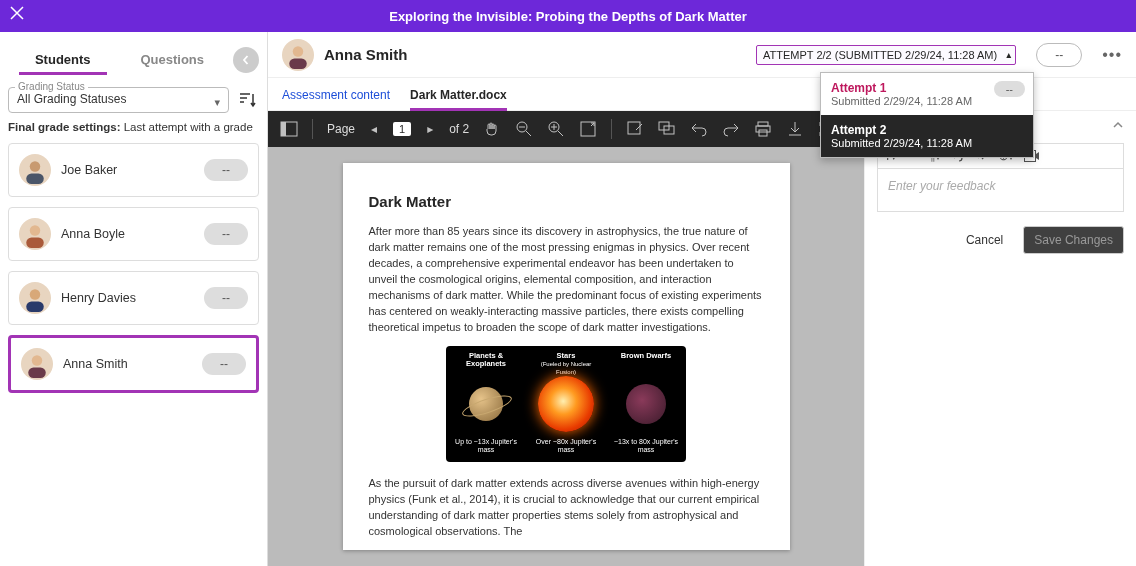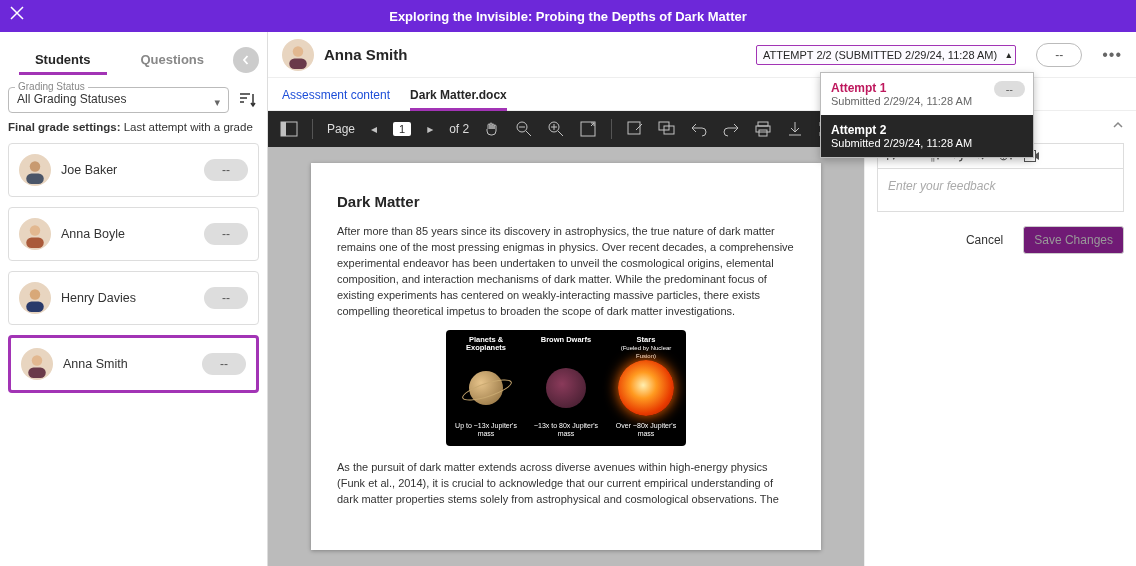--- a/index.html
+++ b/index.html
@@ -46,41 +46,41 @@
 .ctab.active::after { content: ""; position: absolute; left: 0; right: 0; bottom: -1px; height: 3px; background: #a234b5; }
 
 .doc-area { flex: 1; display: flex; overflow: hidden; }
 .doc-viewer { flex: 1; background: #fff; display: flex; flex-direction: column; overflow: hidden; }
 .doc-toolbar { background: #262626; height: 36px; display: flex; align-items: center; gap: 14px; padding: 0 12px; color: #ddd; font-size: 12px; }
 .tool-icon { width: 18px; height: 18px; display: flex; align-items: center; justify-content: center; cursor: pointer; opacity: .85; }
 .tool-sep { width: 1px; height: 20px; background: #555; }
 .page-nav { display: flex; align-items: center; gap: 10px; }
 .page-num { background: #fff; color: #262626; padding: 1px 6px; border-radius: 2px; font-size: 11px; }
 .doc-page { flex: 1; background: #bbb; display: flex; justify-content: center; padding: 16px 0; overflow: auto; }
-.page { width: 510px; background: #fff; padding: 30px 26px; box-shadow: 0 1px 4px rgba(0,0,0,.3); }
+.page { width: 447px; background: #fff; padding: 30px 26px; box-shadow: 0 1px 4px rgba(0,0,0,.3); }
 .doc-h { font-size: 15px; font-weight: 700; color: #262626; margin-bottom: 14px; }
 .doc-p { font-size: 11px; color: #333; line-height: 1.45; margin-bottom: 10px; }
 .figure { background: #000; border-radius: 4px; margin: 10px auto 14px; width: 240px; display: flex; }
 .fig-col { flex: 1; text-align: center; color: #fff; font-size: 7.5px; padding: 6px 4px 8px; }
 .fig-title { font-weight: 700; margin-bottom: 4px; line-height: 1.1; height: 18px; }
 .fig-art { height: 60px; display: flex; align-items: center; justify-content: center; margin-bottom: 4px; }
 .circle-planet { width: 34px; height: 34px; border-radius: 50%; background: radial-gradient(circle at 35% 35%, #e6c38a, #8a6a3a); position: relative; }
 .circle-planet::after { content: ""; position: absolute; width: 50px; height: 12px; border: 1px solid #c8a870; border-radius: 50%; left: -8px; top: 12px; transform: rotate(-18deg); }
 .circle-dwarf { width: 40px; height: 40px; border-radius: 50%; background: radial-gradient(circle at 40% 40%, #8a3a5a, #3a1a2a); }
 .circle-star { width: 56px; height: 56px; border-radius: 50%; background: radial-gradient(circle at 45% 45%, #ffefb0 0%, #ff9a20 30%, #e83a00 65%, #8a1a00 100%); box-shadow: 0 0 14px #ff6a00; }
 .fig-foot { font-size: 7px; line-height: 1.2; }
 
 .feedback-panel { width: 272px; border-left: 1px solid #eee; padding: 12px; position: relative; }
 .fp-collapse { position: absolute; top: 8px; right: 12px; color: #888; cursor: pointer; font-size: 12px; }
 .rte-toolbar { border: 1px solid #ddd; border-bottom: none; padding: 5px 6px; display: flex; gap: 10px; align-items: center; font-size: 12px; color: #555; margin-top: 20px; }
 .rte-body { border: 1px solid #ddd; padding: 10px; font-size: 12px; color: #aaa; font-style: italic; height: 44px; }
 .fp-actions { display: flex; justify-content: flex-end; gap: 10px; margin-top: 14px; }
 .btn { font-size: 12px; padding: 6px 10px; border-radius: 3px; cursor: pointer; }
 .btn-text { border: none; background: transparent; color: #333; }
-.btn-save { border: 1px solid #ccc; background: #701a75; color: #999; }
+.btn-save { border: 1px solid #ccc; background: #404040; color: #999; }
 
 .attempt-dropdown { position: absolute; top: 40px; right: 102px; width: 214px; background: #fff; border: 1px solid #bbb; box-shadow: 0 3px 8px rgba(0,0,0,.25); z-index: 50; }
 .attempt-item { padding: 8px 10px; font-size: 12px; position: relative; cursor: pointer; }
 .attempt-item .a-title { font-weight: 600; color: #be185d; }
 .attempt-item .a-sub { font-size: 11px; color: #666; }
 .attempt-item.sel { background: #262626; }
 .attempt-item.sel .a-title, .attempt-item.sel .a-sub { color: #fff; }
 .attempt-item .pill { position: absolute; right: 8px; top: 8px; background: #ddd; border-radius: 10px; padding: 2px 12px; font-size: 11px; color: #555; }
 .rte-item { cursor: pointer; display: flex; align-items: center; }
 </style>
@@ -285,32 +285,32 @@
             <div class="doc-p">After more than 85 years since its discovery in astrophysics, the true nature of dark matter remains one of the most pressing enigmas in physics. Over recent decades, a comprehensive experimental endeavor has been undertaken to unveil the cosmological origins, elemental composition, and interaction mechanisms of dark matter. While the predominant focus of existing experiments has centered on weakly-interacting massive particles, there exists compelling theoretical impetus to broaden the scope of dark matter investigations.</div>
             <div class="figure">
               <div class="fig-col">
                 <div class="fig-title">Planets &amp; Exoplanets</div>
                 <div class="fig-art">
                     <div class="circle-planet"></div>
                   </div>
                 <div class="fig-foot">Up to ~13x Jupiter's mass</div>
               </div>
               <div class="fig-col">
+                <div class="fig-title"><span>Stars</span><br><span style="font-size:6px;font-weight:400">(Fueled by Nuclear Fusion)</span></div>
+                <div class="fig-art">
+                    <div class="circle-star"></div>
+                  </div>
+                <div class="fig-foot">Over ~80x Jupiter's mass</div>
+              </div>
+              <div class="fig-col">
                 <div class="fig-title">Brown Dwarfs</div>
                 <div class="fig-art">
                     <div class="circle-dwarf"></div>
                   </div>
                 <div class="fig-foot">~13x to 80x Jupiter's mass</div>
-              </div>
-              <div class="fig-col">
-                <div class="fig-title"><span>Stars</span><br><span style="font-size:6px;font-weight:400">(Fueled by Nuclear Fusion)</span></div>
-                <div class="fig-art">
-                    <div class="circle-star"></div>
-                  </div>
-                <div class="fig-foot">Over ~80x Jupiter's mass</div>
               </div>
             </div>
             <div class="doc-p">As the pursuit of dark matter extends across diverse avenues within high-energy physics (Funk et al., 2014), it is crucial to acknowledge that our current empirical understanding of dark matter properties stems solely from astrophysical and cosmological observations. The</div>
           </div>
         </div>
       </div>
 
       <div class="feedback-panel">
         <span class="fp-collapse">
           <svg width="12" height="12" viewBox="0 0 12 12">

